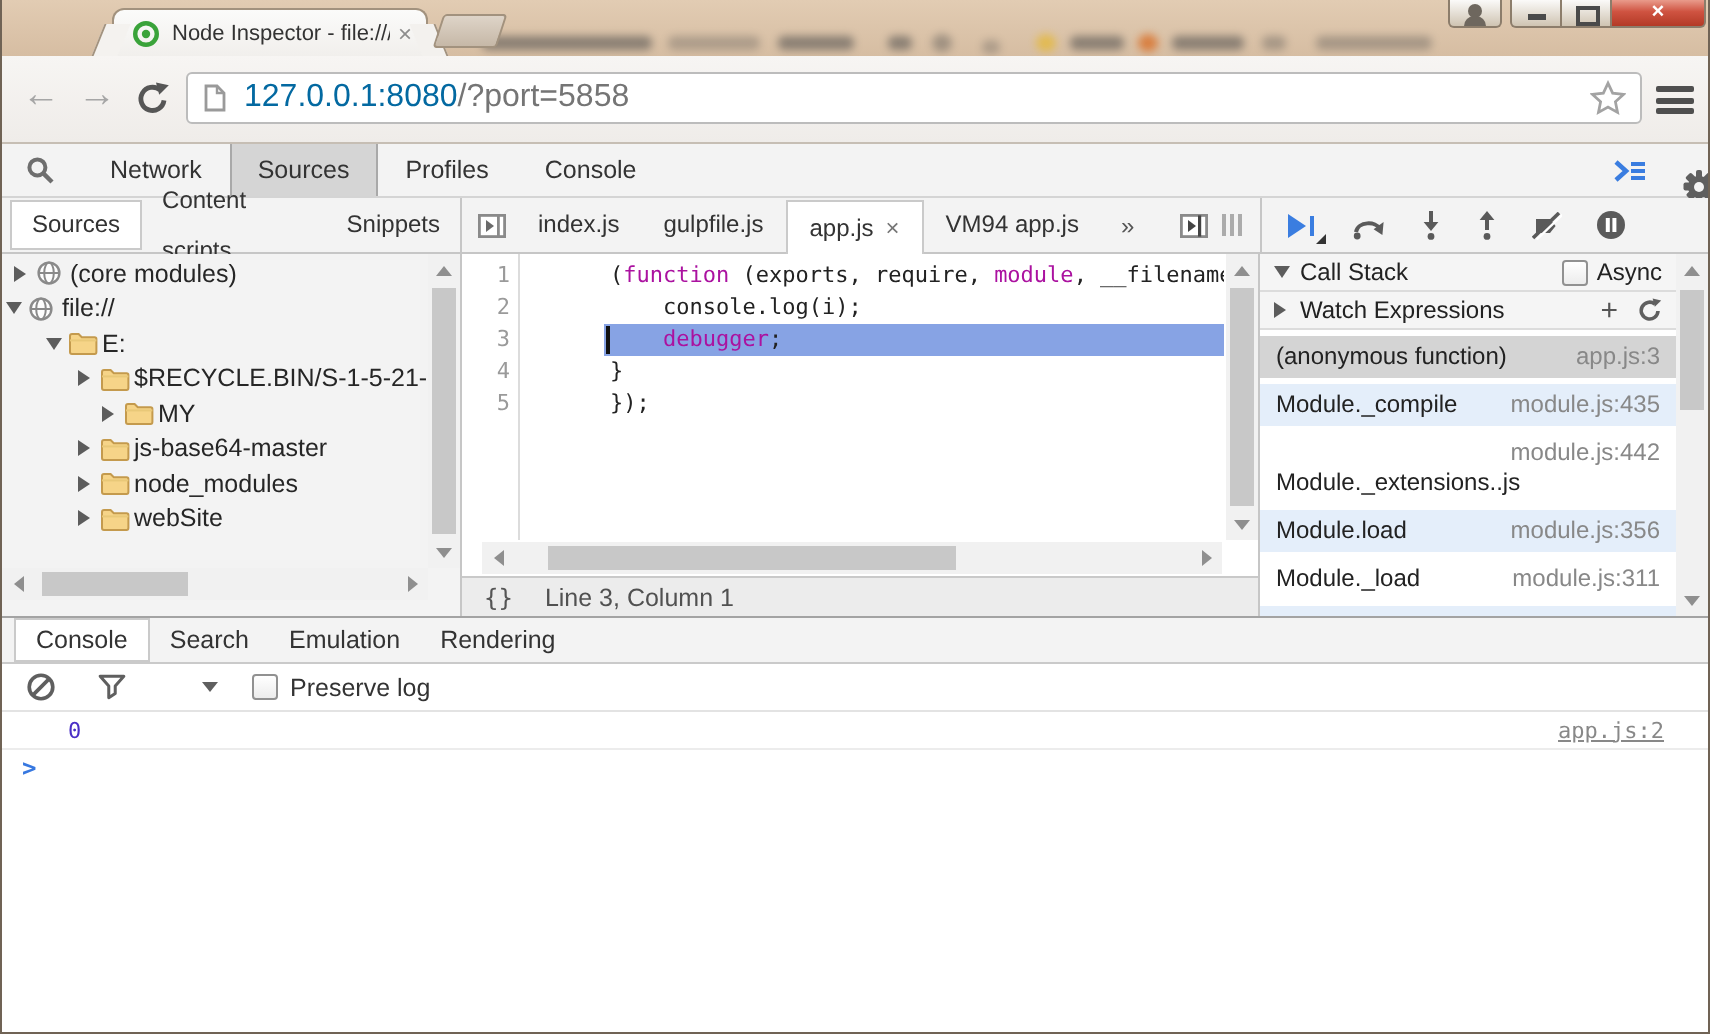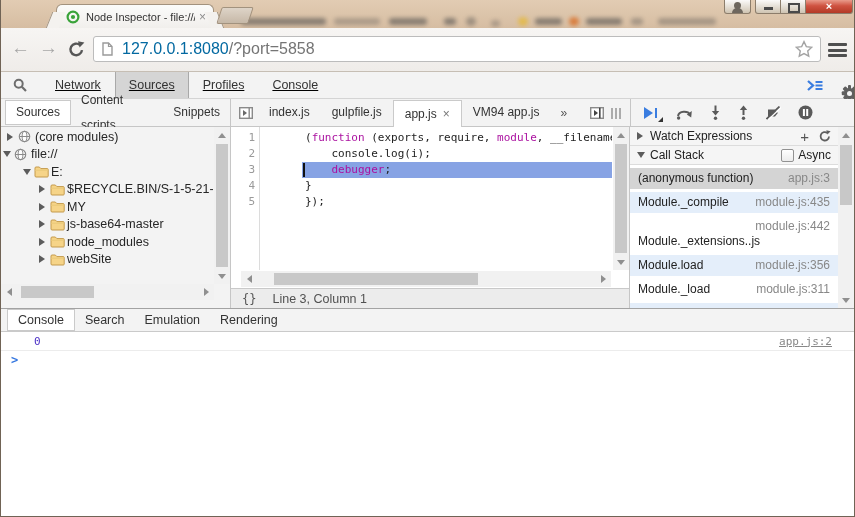--- a/index.html
+++ b/index.html
@@ -42,21 +42,21 @@
   .nav-reload{position:absolute;left:66px;top:12px;}
   .addressbar{position:absolute;left:92px;right:33px;top:8px;height:26px;background:#fff;border:1px solid #bcbcbc;
     border-radius:3px;display:flex;align-items:center;box-sizing:border-box;}
   .page-ic{margin:0 9px 0 8px;}
   .url{font-size:16px;white-space:nowrap;}
   .url .host{color:#0369a1;} .url .path{color:#757575;}
   .star{position:absolute;right:7px;top:3px;}
   .menu-btn{position:absolute;right:7px;top:15px;width:19px;}
   .menu-btn i{display:block;height:3px;background:#4f4f4f;margin-bottom:2.5px;border-radius:1px;}
   
-  .devtools{position:absolute;left:0;right:0;top:72px;bottom:0;background:#ef4444;text-decoration:underline;}
+  .devtools{position:absolute;left:0;right:0;top:72px;bottom:0;background:#ef4444;}
   .dt-toolbar{position:relative;height:27px;background:#f3f3f3;border-bottom:1px solid #d4d4d4;
     display:flex;align-items:center;box-sizing:border-box;}
   .mag{margin:0 14px 0 12px;}
   .dt-tab{padding:0 14px;font-size:12.5px;color:#333;line-height:26px;}
   .dt-tab.sel{background:#d5d5d5;box-shadow:inset 1px 0 0 #a9a9a9,inset -1px 0 0 #a9a9a9;}
   .dt-right{position:absolute;right:0;top:0;height:26px;display:flex;align-items:center;}
   .drawer-toggle{margin-right:17px;} .gearwrap{margin-right:13px;}
   .gear{width:16px;height:16px;position:relative;}
   .gear i{position:absolute;left:6.5px;top:0;width:3.5px;height:16px;background:#5f5f5f;border-radius:1px;}
   .gear i:nth-child(2){transform:rotate(45deg);} .gear i:nth-child(3){transform:rotate(90deg);} .gear i:nth-child(4){transform:rotate(135deg);}
@@ -362,21 +362,21 @@
                 <i class="tri-r"></i>
               </span>
               <span class="ticon">
                 <svg width="15" height="13" viewBox="0 0 15 13">
                   <path d="M1 3 C1 2.4 1.4 2 2 2 H5.3 L6.9 3.6 H13.3 C13.9 3.6 14.2 4 14.2 4.5 V11 C14.2 11.6 13.9 12 13.3 12 H2 C1.4 12 1 11.6 1 11 Z" fill="#f6d488" stroke="#c49a4d" stroke-width="1"></path>
                   <path d="M1 5.2 H14.2" stroke="#e9c878" stroke-width="1" fill="none"></path>
                 </svg>
               </span>
               <span class="tlabel">$RECYCLE.BIN/S-1-5-21-233</span>
             </div>
-            <div class="trow" style="padding-left: 38px;">
+            <div class="trow" style="padding-left: 50px;">
               <span class="tri">
                 <i class="tri-r"></i>
               </span>
               <span class="ticon">
                 <svg width="15" height="13" viewBox="0 0 15 13">
                   <path d="M1 3 C1 2.4 1.4 2 2 2 H5.3 L6.9 3.6 H13.3 C13.9 3.6 14.2 4 14.2 4.5 V11 C14.2 11.6 13.9 12 13.3 12 H2 C1.4 12 1 11.6 1 11 Z" fill="#f6d488" stroke="#c49a4d" stroke-width="1"></path>
                   <path d="M1 5.2 H14.2" stroke="#e9c878" stroke-width="1" fill="none"></path>
                 </svg>
               </span>
               <span class="tlabel">MY</span>
@@ -468,36 +468,36 @@
         <div class="statusbar">
           <span class="pp">{}</span>
           <span>Line 3, Column 1</span>
         </div>
       </div>
 
       <div class="side-panel">
         <div class="side-content">
           <div class="pane-header">
             <span class="tri">
+                <i class="tri-d"></i>
+              </span>
+            <span class="ph-title">Call Stack</span>
+            <span class="checkbox"></span>
+            <span style="font-size:12px;color:#222">Async</span>
+          </div>
+          <div class="pane-header">
+            <span class="tri">
                 <i class="tri-r"></i>
               </span>
             <span class="ph-title">Watch Expressions</span>
             <span class="watch-add">+</span>
             <svg width="12" height="12" viewBox="0 0 12 12">
                 <path d="M10 6.5 A4.2 4.2 0 1 1 8.4 3" fill="none" stroke="#5f5f5f" stroke-width="1.8"></path>
                 <polygon points="7.3,0.2 11.6,1.2 8.4,4.4" fill="#5f5f5f"></polygon>
               </svg>
-          </div>
-          <div class="pane-header">
-            <span class="tri">
-                <i class="tri-d"></i>
-              </span>
-            <span class="ph-title">Call Stack</span>
-            <span class="checkbox"></span>
-            <span style="font-size:12px;color:#222">Async</span>
           </div>
           <div class="frames" id="frames">
               <div class="frame sel"><span class="floc">app.js:3</span><span class="fname">(anonymous function)</span></div>
               <div class="frame"><span class="floc">module.js:435</span><span class="fname">Module._compile</span></div>
               <div class="frame"><span class="floc">module.js:442</span><span class="fname">Module._extensions..js</span></div>
               <div class="frame"><span class="floc">module.js:356</span><span class="fname">Module.load</span></div>
               <div class="frame"><span class="floc">module.js:311</span><span class="fname">Module._load</span></div>
               <div class="frame"><span class="floc">module.js:467</span><span class="fname">Module.runMain</span></div>
             </div>
         </div>
@@ -513,20 +513,32 @@
       </div>
     </div>
 
     <div class="drawer">
       <div class="drawer-tabs" id="d-tabs">
           <div class="d-tab sel">Console</div>
           <div class="d-tab">Search</div>
           <div class="d-tab">Emulation</div>
           <div class="d-tab">Rendering</div>
         </div>
+      <div class="drawer-toolbar">
+        <svg class="ic-clear" width="15" height="15" viewBox="0 0 14 14">
+            <circle cx="7" cy="7" r="5.5" fill="none" stroke="#5f5f5f" stroke-width="1.7"></circle>
+            <line x1="3.1" y1="10.9" x2="10.9" y2="3.1" stroke="#5f5f5f" stroke-width="1.7"></line>
+          </svg>
+        <svg class="ic-funnel" width="14" height="13" viewBox="0 0 13 12">
+            <path d="M1 1 H12 L8 5.5 V9 L5 11 V5.5 Z" fill="none" stroke="#5f5f5f" stroke-width="1.4" stroke-linejoin="round"></path>
+          </svg>
+        <span class="dd-caret"></span>
+        <span class="checkbox pl-box"></span>
+        <span class="pl-label">Preserve log</span>
+      </div>
       <div class="console-msg">
         <span class="msg-val">0</span>
         <span class="msg-loc">app.js:2</span>
       </div>
       <div class="console-prompt">
         <span class="prompt-chev">&gt;</span>
       </div>
     </div>
   </div>
 </div>

